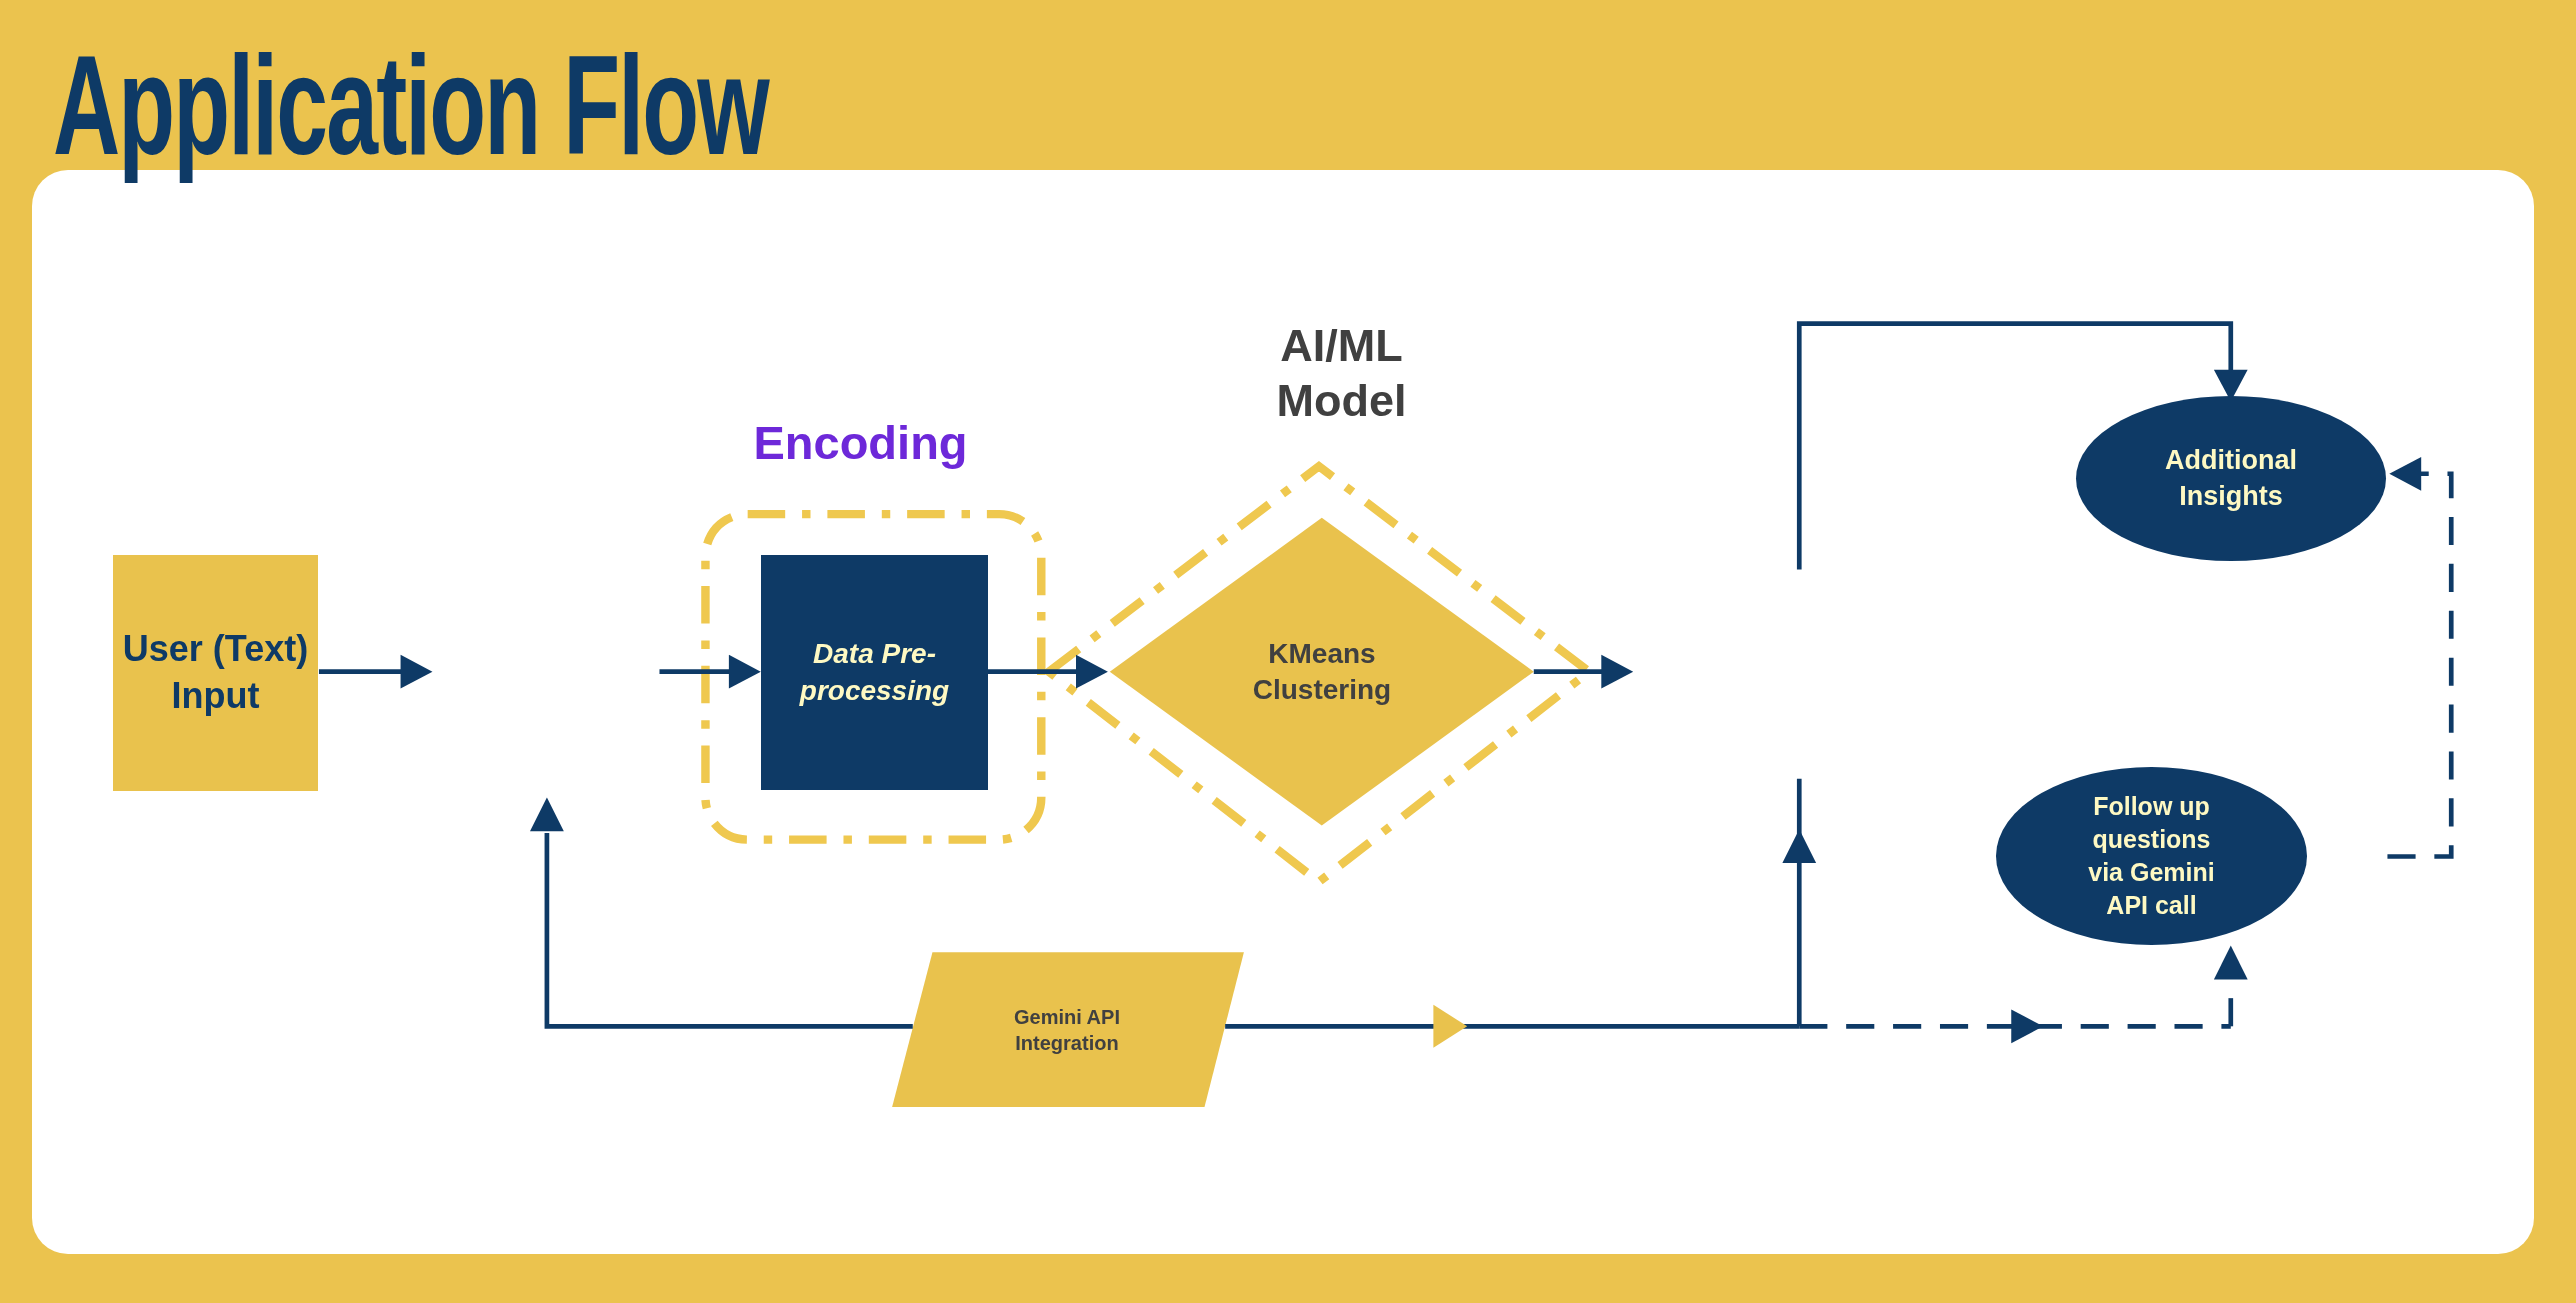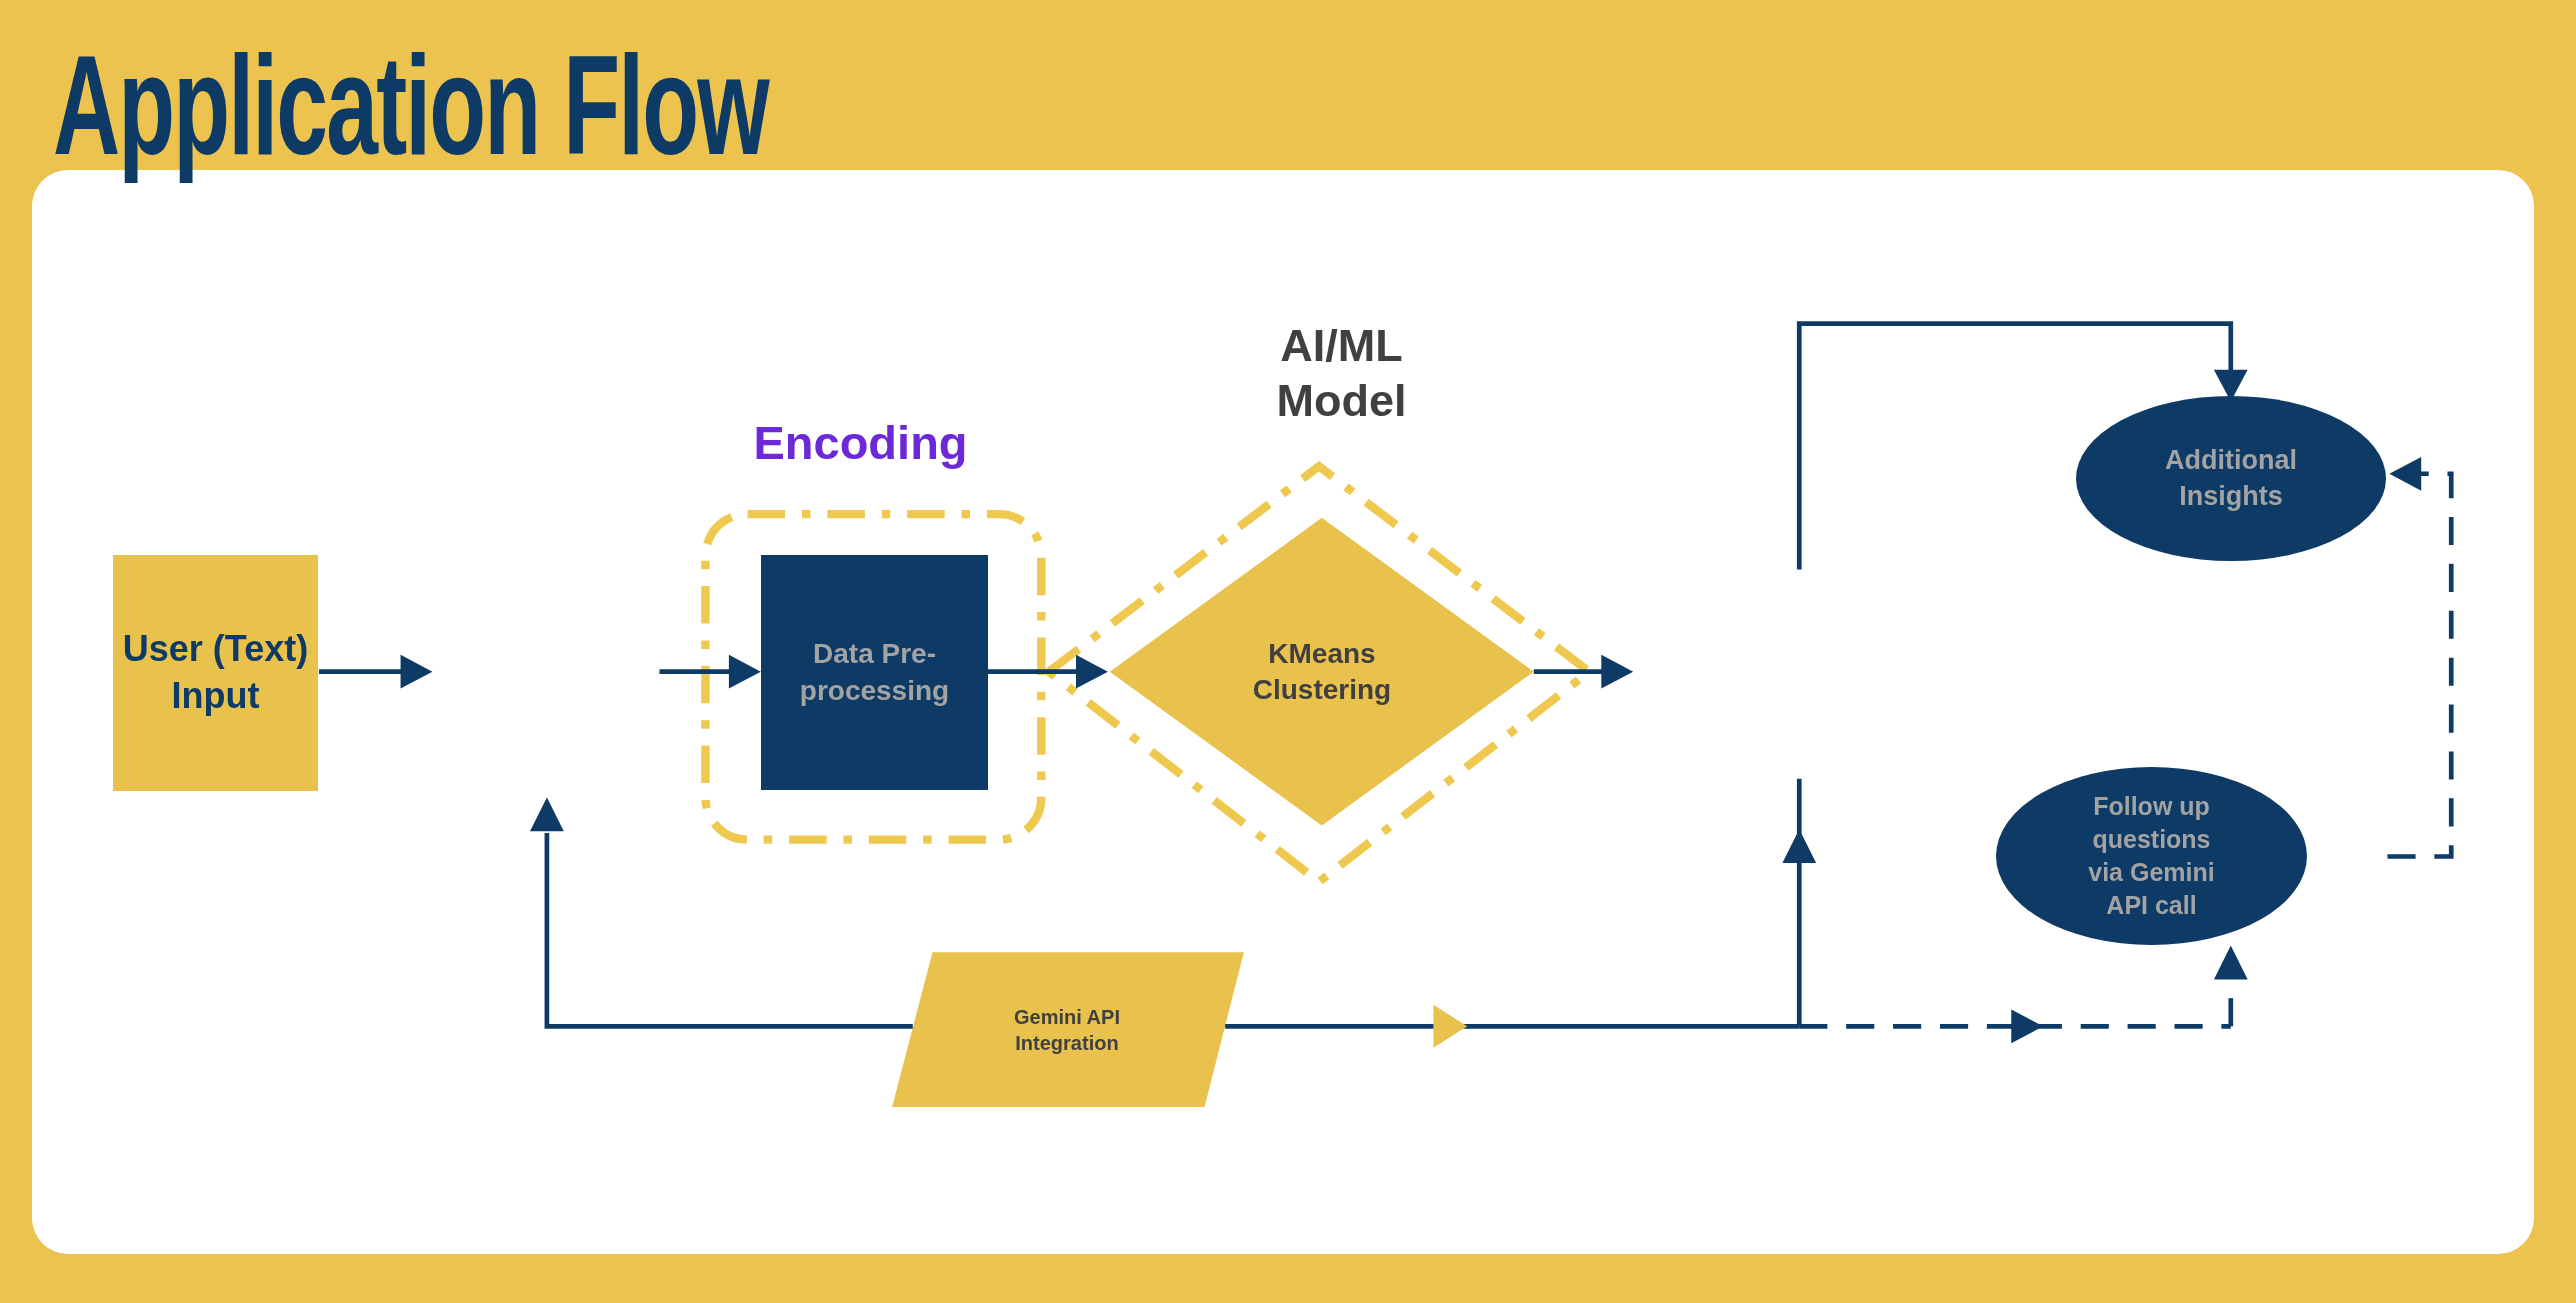--- a/index.html
+++ b/index.html
@@ -18,33 +18,33 @@
     background:#FFFFFF;border-radius:36px;z-index:1;
   }
   .overlay{
     position:absolute;left:0;top:0;width:2576px;height:1304px;z-index:2;
   }
   .node{
     position:absolute;display:flex;align-items:center;justify-content:center;
     text-align:center;white-space:pre-line;font-weight:700;z-index:3;
   }
   .gold-fill{background:#E9C24D;color:#0E3A66;}
-  .navy-fill{background:#0E3A66;color:#a3a3a3;}
+  .navy-fill{background:#0E3A66;color:#fef9c3;}
   .ellipse{border-radius:50%;}
   .floating-label{
     position:absolute;display:flex;align-items:center;justify-content:center;
     text-align:center;white-space:pre-line;font-weight:700;z-index:3;
     background:transparent;
   }
   .navy-text{color:#404040;}
 
   
   .n-user{left:113px;top:555px;width:205px;height:236px;font-size:36px;line-height:1.3;}
   .n-nlp{left:430px;top:555px;width:230px;height:238px;font-size:28px;line-height:1.3;}
-  .n-data{left:761px;top:555px;width:227px;height:235px;font-size:28px;line-height:1.3;}
+  .n-data{left:761px;top:555px;width:227px;height:235px;font-size:28px;line-height:1.3;font-style:italic;}
   .n-univ{left:1633px;top:568px;width:329px;height:208px;font-size:27px;line-height:1.32;}
   .n-add{left:2076px;top:396px;width:310px;height:165px;font-size:27px;line-height:1.32;}
   .n-follow{left:1996px;top:767px;width:311px;height:178px;font-size:25px;line-height:1.32;}
   .l-kmeans{left:1158px;top:597px;width:328px;height:150px;font-size:28px;line-height:1.3;}
   .l-gemini{left:903px;top:959px;width:328px;height:141px;font-size:20px;line-height:1.3;}
   .l-encoding{left:720px;top:405px;width:281px;height:75px;font-size:47px;color:#6d28d9;}
   .l-aiml{left:1201px;top:313px;width:281px;height:122px;font-size:45px;line-height:1.22;}
 </style>
 </head>
 <body>

